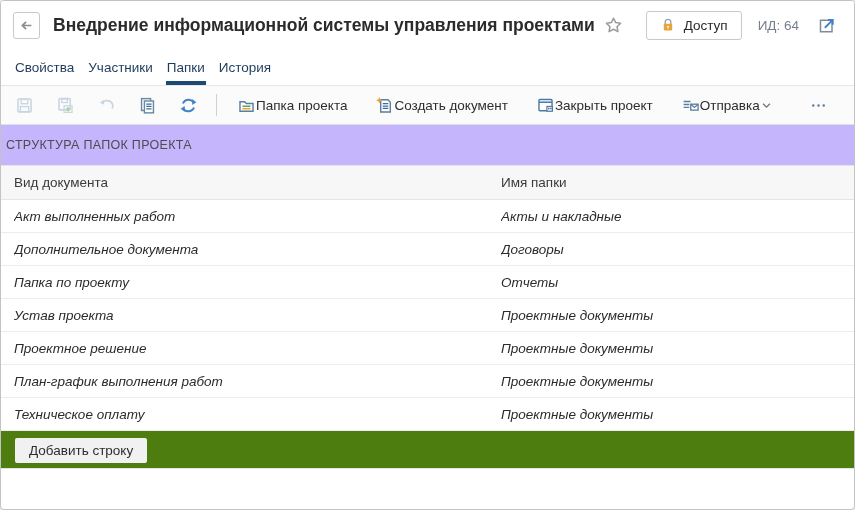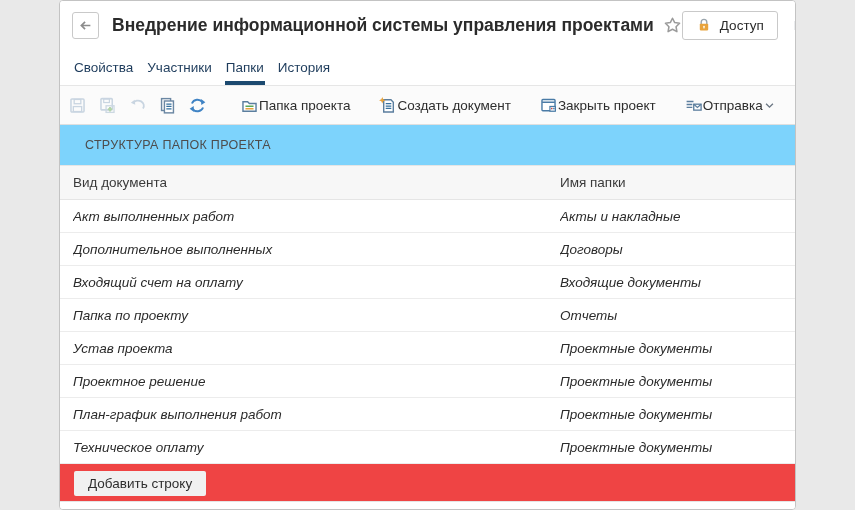--- a/index.html
+++ b/index.html
@@ -1,17 +1,17 @@
 <!DOCTYPE html>
 <html><head>
 <meta charset="utf-8">
 <style>
   html,body{margin:0;padding:0;background:#e9e9e9;}
   .window{
-    position:relative;width:737px;height:510px;box-sizing:border-box;
+    position:relative;width:855px;height:510px;box-sizing:border-box;
     margin:0 auto;background:#fff;border:1px solid #c3c3c3;border-radius:4px;
     overflow:hidden;font-family:"Liberation Sans","DejaVu Sans",sans-serif;
     color:#2b2b2b;font-size:13.5px;
   }
   
   .titlebar{height:48px;display:flex;align-items:center;padding:0 12px;background:#fff;}
   .back-btn{width:27px;height:27px;flex:0 0 auto;display:flex;align-items:center;justify-content:center;
     background:#fff;border:1px solid #c9c9c9;border-radius:3px;cursor:pointer;padding:0;}
   .page-title{font-size:17.5px;font-weight:600;color:#2b2b2b;margin:0 0 0 13px;white-space:nowrap;}
   .star-btn{margin-left:9px;display:flex;align-items:center;cursor:pointer;}
@@ -33,31 +33,31 @@
     border-bottom:1px solid #dfdfdf;}
   .tbtn{width:30px;height:30px;display:flex;align-items:center;justify-content:center;
     background:none;border:none;border-radius:3px;padding:0;margin-right:11px;cursor:pointer;}
   .tbtn[disabled]{cursor:default;}
   .tsep{width:1px;height:22px;background:#d0d0d0;margin:0 9px 0 2px;}
   .tbtn-text{height:30px;display:flex;align-items:center;background:none;border:none;
     border-radius:3px;padding:0 11px;margin-right:6px;font-family:inherit;font-size:13.5px;
     color:#2e2e2e;cursor:pointer;white-space:nowrap;}
   .more-btn{margin-left:14px;}
   
-  .section-header{height:40px;display:flex;align-items:center;padding:0 25px;
-    font-size:12.5px;color:#4d4d4d;letter-spacing:.3px;background:#7dd3fc;}
+  .section-header{height:40px;display:flex;align-items:center;padding:0 5px;
+    font-size:12.5px;color:#4d4d4d;letter-spacing:.3px;background:#c4b5fd;}
   
   .grid{background:#fff;}
   .grid-head,.grid-row{display:grid;grid-template-columns:487px 1fr;align-items:center;padding-left:13px;}
   .grid-head{height:33px;background:#f7f7f7;border-top:1px solid #e5e5e5;border-bottom:1px solid #e5e5e5;
     color:#3a3a3a;}
   .grid-row{height:32px;border-bottom:1px solid #ececec;cursor:pointer;font-style:italic;}
   .cell,.colhead{overflow:hidden;text-overflow:ellipsis;white-space:nowrap;}
   
-  .add-row-bar{padding:7px 0 5px 14px;border-bottom:1px solid #e5e5e5;background:#ef4444;}
+  .add-row-bar{padding:7px 0 5px 14px;border-bottom:1px solid #e5e5e5;background:#4d7c0f;}
   .add-row-btn{height:25px;background:#f1f1f1;border:none;border-radius:2px;padding:0 14px;
     font-family:inherit;font-size:13.5px;color:#2e2e2e;cursor:pointer;}
   .bottom-space{height:21px;background:#fff;}
   svg{display:block;}
 </style>
 </head>
 <body>
 
 <div class="window">
 
@@ -189,26 +189,22 @@
     <div class="grid-head">
       <div class="colhead">Вид документа</div>
       <div class="colhead">Имя папки</div>
     </div>
     <div id="rows">
         <div class="grid-row">
           <div class="cell">Акт выполненных работ</div>
           <div class="cell">Акты и накладные</div>
         </div>
         <div class="grid-row">
-          <div class="cell">Дополнительное выполненных</div>
+          <div class="cell">Дополнительное документа</div>
           <div class="cell">Договоры</div>
-        </div>
-        <div class="grid-row">
-          <div class="cell">Входящий счет на оплату</div>
-          <div class="cell">Входящие документы</div>
         </div>
         <div class="grid-row">
           <div class="cell">Папка по проекту</div>
           <div class="cell">Отчеты</div>
         </div>
         <div class="grid-row">
           <div class="cell">Устав проекта</div>
           <div class="cell">Проектные документы</div>
         </div>
         <div class="grid-row">

